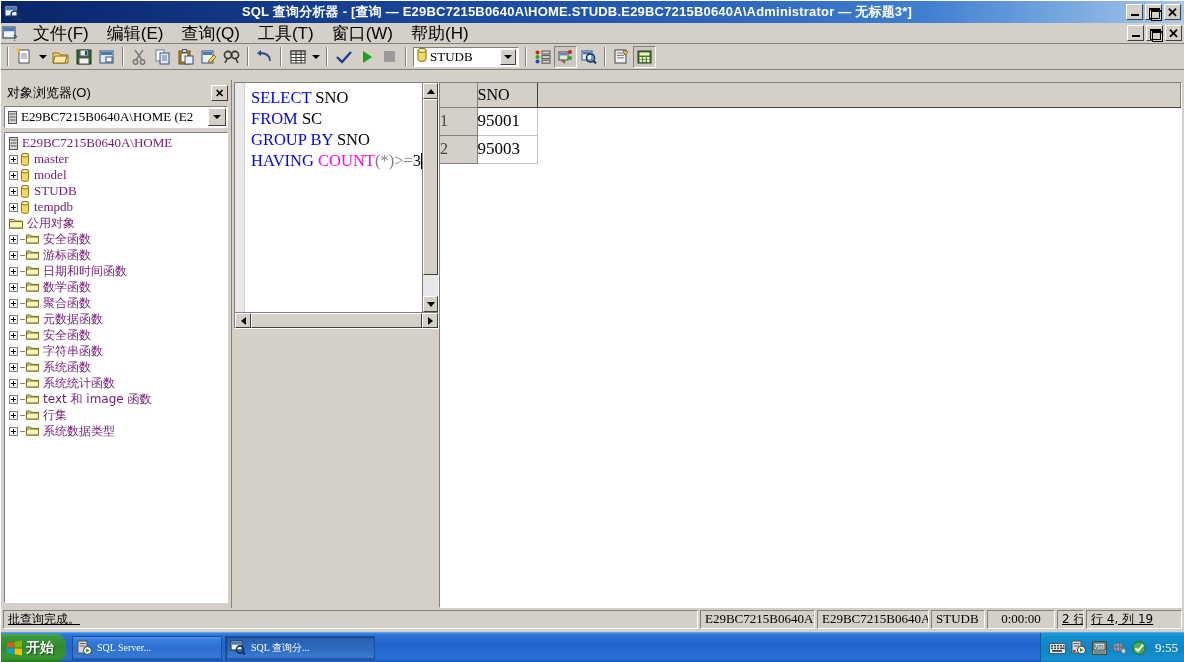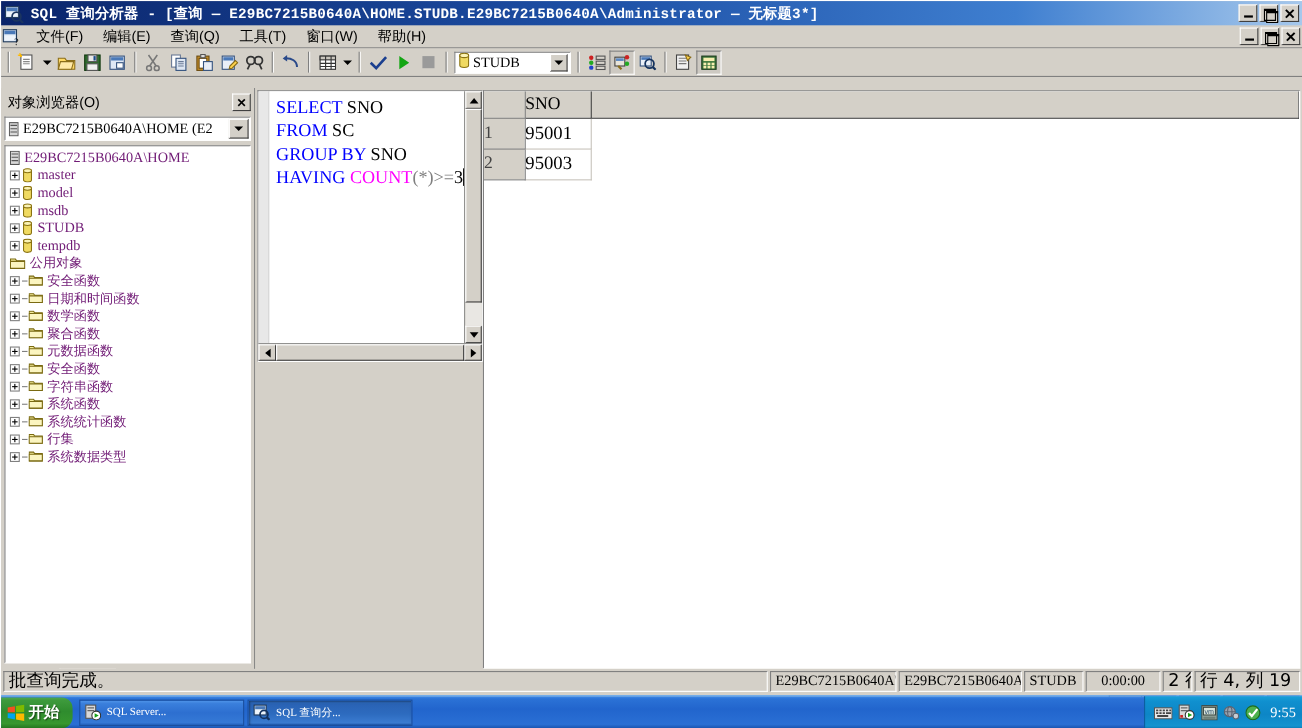--- a/index.html
+++ b/index.html
@@ -23,28 +23,29 @@
   .titlebar {
     position: relative;
     height: 22px;
     display: flex;
     align-items: center;
     background: linear-gradient(to right, #0a246a 0%, #1d4fa5 45%, #3f7fd0 78%, #a6c8ec 100%);
     padding: 0 1px 0 2px;
   }
   .titlebar .ttext {
     color: #ffffff;
-    font-family: Liberation Mono, monospace;
+    font-family: Liberation Sans, sans-serif;
     font-size: 13px;
     font-weight: bold;
     white-space: nowrap;
     overflow: hidden;
     letter-spacing: .2px;
     flex: 1;
     margin-left: 4px;
+    text-align: center;
   }
   .mdi-bar {
     height: 21px;
     display: flex;
     align-items: center;
     background: #d4d0c8;
     border-bottom: 1px solid #808080;
   }
   .winbtns { display: flex; gap: 2px; margin-right: 2px; }
   .winbtn {
@@ -78,21 +79,21 @@
   
   .menubar {
     display: flex; align-items: center;
     flex: 1;
     height: 21px;
     padding-left: 2px;
   }
   .menu-item {
     padding: 2px 9px;
     font-family: "Liberation Sans", sans-serif;
-    font-size: 13px;
+    font-size: 17px;
     color: #000;
     white-space: nowrap;
   }
   .appicon {
     width: 18px; height: 17px; margin: 0 2px 0 1px;
     flex: 0 0 auto;
     position: relative;
   }
   .appicon svg { display:block; }
 
@@ -365,21 +366,21 @@
   }
   .sp {
     height:19px;
     border:1px solid; border-color:#808080 #ffffff #ffffff #808080;
     display:flex; align-items:center;
     padding: 0 4px;
     font-family:"Liberation Serif", serif;
     font-size:13px; color:#000;
     white-space:nowrap; overflow:hidden;
   }
-  .sp.cjk { font-family: "DejaVu Sans", sans-serif; font-size:16px; }
+  .sp.cjk { font-family: "DejaVu Sans", sans-serif; font-size:12px;text-decoration:underline; }
   .statusbar2 {
     position:absolute; left:0; right:0; bottom:10px;
     height: 22px;
     display:flex; align-items:center; justify-content:flex-end;
     background:#d4d0c8;
     padding: 1px 2px;
     gap: 2px;
   }
 
   
@@ -747,42 +748,31 @@
         </div>
         <div class="tnode">
           <span class="plus"></span>
           <span class="ico">
               <svg width="10" height="13" viewBox="0 0 10 13">
                 <ellipse cx="5" cy="2.2" rx="3.6" ry="1.8" fill="#fbf3b5" stroke="#8a7312"></ellipse>
                 <path d="M1.4 2.2 v8.4 a3.6 1.8 0 0 0 7.2 0 v-8.4" fill="#f0da62" stroke="#8a7312"></path>
                 <ellipse cx="5" cy="2.2" rx="3.6" ry="1.8" fill="#fbf3b5" stroke="#8a7312"></ellipse>
               </svg>
             </span>
-          <span>msdb</span>
+          <span>STUDB</span>
         </div>
         <div class="tnode">
           <span class="plus"></span>
           <span class="ico">
               <svg width="10" height="13" viewBox="0 0 10 13">
                 <ellipse cx="5" cy="2.2" rx="3.6" ry="1.8" fill="#fbf3b5" stroke="#8a7312"></ellipse>
                 <path d="M1.4 2.2 v8.4 a3.6 1.8 0 0 0 7.2 0 v-8.4" fill="#f0da62" stroke="#8a7312"></path>
                 <ellipse cx="5" cy="2.2" rx="3.6" ry="1.8" fill="#fbf3b5" stroke="#8a7312"></ellipse>
               </svg>
             </span>
-          <span>STUDB</span>
-        </div>
-        <div class="tnode">
-          <span class="plus"></span>
-          <span class="ico">
-              <svg width="10" height="13" viewBox="0 0 10 13">
-                <ellipse cx="5" cy="2.2" rx="3.6" ry="1.8" fill="#fbf3b5" stroke="#8a7312"></ellipse>
-                <path d="M1.4 2.2 v8.4 a3.6 1.8 0 0 0 7.2 0 v-8.4" fill="#f0da62" stroke="#8a7312"></path>
-                <ellipse cx="5" cy="2.2" rx="3.6" ry="1.8" fill="#fbf3b5" stroke="#8a7312"></ellipse>
-              </svg>
-            </span>
           <span>tempdb</span>
         </div>
 
         <div class="tnode cjk" style="padding-left:2px">
           <span class="ico">
               <svg width="14" height="11" viewBox="0 0 14 11">
                 <path d="M0.5 1.5h4.5l1.2 1.6H13.5v7H0.5z" fill="#f5ec9a" stroke="#7a6a12"></path>
                 <path d="M0.5 3.6h13v6.4H0.5z" fill="#fbf5c0" stroke="#7a6a12"></path>
               </svg>
             </span>
@@ -802,20 +792,31 @@
         </div>
         <div class="tnode cjk">
           <span class="plus"></span>
             <span class="dash"></span>
           <span class="ico">
               <svg width="13" height="10" viewBox="0 0 13 10">
                 <path d="M0.5 1h4l1 1.4h7v6.6H0.5z" fill="#f5ec9a" stroke="#7a6a12"></path>
                 <path d="M0.5 3h12v6H0.5z" fill="#fbf5c0" stroke="#7a6a12"></path>
               </svg>
             </span>
+          <span>游标函数</span>
+        </div>
+        <div class="tnode cjk">
+          <span class="plus"></span>
+            <span class="dash"></span>
+          <span class="ico">
+              <svg width="13" height="10" viewBox="0 0 13 10">
+                <path d="M0.5 1h4l1 1.4h7v6.6H0.5z" fill="#f5ec9a" stroke="#7a6a12"></path>
+                <path d="M0.5 3h12v6H0.5z" fill="#fbf5c0" stroke="#7a6a12"></path>
+              </svg>
+            </span>
           <span>日期和时间函数</span>
         </div>
         <div class="tnode cjk">
           <span class="plus"></span>
             <span class="dash"></span>
           <span class="ico">
               <svg width="13" height="10" viewBox="0 0 13 10">
                 <path d="M0.5 1h4l1 1.4h7v6.6H0.5z" fill="#f5ec9a" stroke="#7a6a12"></path>
                 <path d="M0.5 3h12v6H0.5z" fill="#fbf5c0" stroke="#7a6a12"></path>
               </svg>
@@ -880,20 +881,31 @@
         <div class="tnode cjk">
           <span class="plus"></span>
             <span class="dash"></span>
           <span class="ico">
               <svg width="13" height="10" viewBox="0 0 13 10">
                 <path d="M0.5 1h4l1 1.4h7v6.6H0.5z" fill="#f5ec9a" stroke="#7a6a12"></path>
                 <path d="M0.5 3h12v6H0.5z" fill="#fbf5c0" stroke="#7a6a12"></path>
               </svg>
             </span>
           <span>系统统计函数</span>
+        </div>
+        <div class="tnode cjk">
+          <span class="plus"></span>
+            <span class="dash"></span>
+          <span class="ico">
+              <svg width="13" height="10" viewBox="0 0 13 10">
+                <path d="M0.5 1h4l1 1.4h7v6.6H0.5z" fill="#f5ec9a" stroke="#7a6a12"></path>
+                <path d="M0.5 3h12v6H0.5z" fill="#fbf5c0" stroke="#7a6a12"></path>
+              </svg>
+            </span>
+          <span>text 和 image 函数</span>
         </div>
         <div class="tnode cjk">
           <span class="plus"></span>
             <span class="dash"></span>
           <span class="ico">
               <svg width="13" height="10" viewBox="0 0 13 10">
                 <path d="M0.5 1h4l1 1.4h7v6.6H0.5z" fill="#f5ec9a" stroke="#7a6a12"></path>
                 <path d="M0.5 3h12v6H0.5z" fill="#fbf5c0" stroke="#7a6a12"></path>
               </svg>
             </span>

